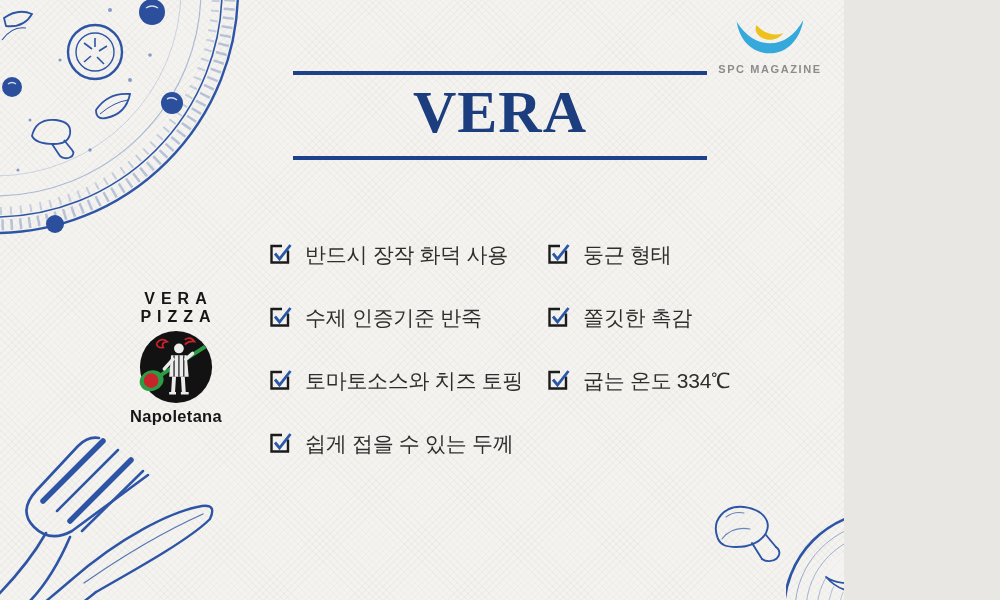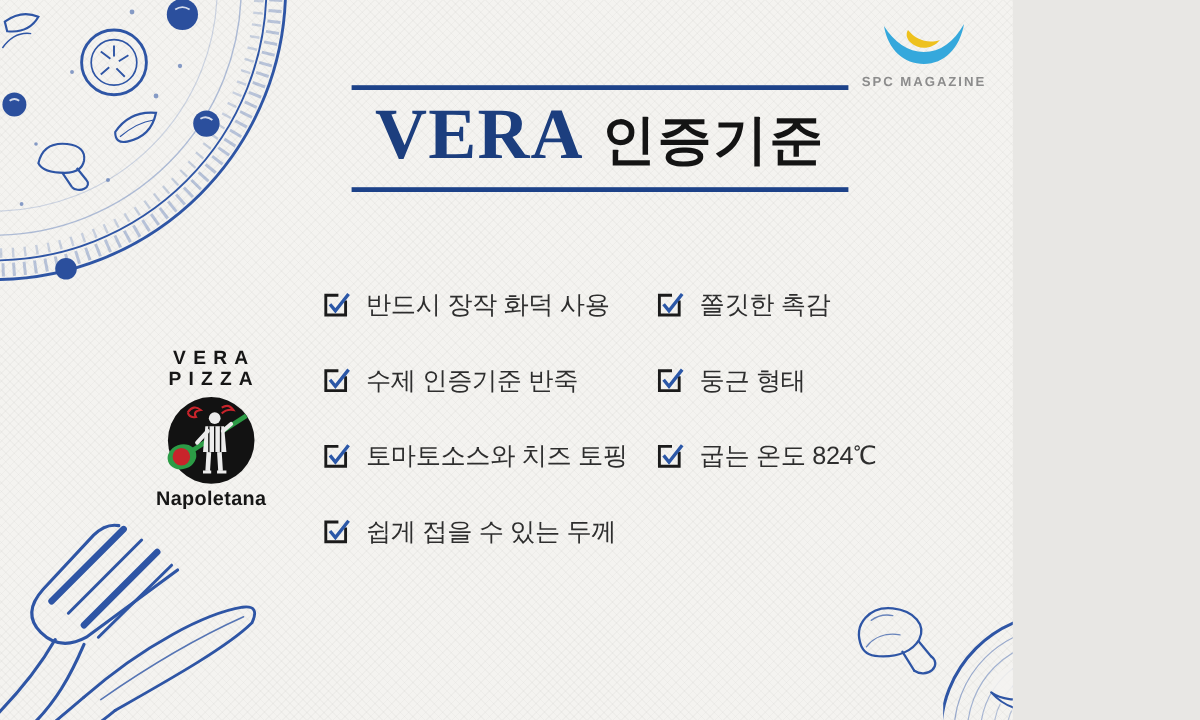--- a/index.html
+++ b/index.html
@@ -169,21 +169,20 @@
     <svg width="84" height="50" viewBox="0 0 100 60">
       <path d="M10 14 C14 38 30 52 50 52 C70 52 86 36 90 12 C80 30 66 40 50 40 C34 40 20 30 10 14 Z" fill="#35a8dc"></path>
       <path d="M34 18 C42 28 54 32 66 28 C58 38 44 38 36 30 C32 26 32 21 34 18 Z" fill="#eec11d"></path>
     </svg>
     <div class="spc-name">SPC MAGAZINE</div>
   </div>
 
   <div class="rule rule-top"></div>
   <div class="title-wrap">
     <span class="title-main">VERA</span>
-    <span class="title-sub">인증기준</span>
   </div>
   <div class="rule rule-bottom"></div>
 
   <div class="certlogo">
     <div class="cl-line">VERA</div>
     <div class="cl-line">PIZZA</div>
     <svg width="78" height="78" viewBox="0 0 80 80">
       <circle cx="40" cy="40" r="37" fill="#121212"></circle>
       <path d="M20 16 q5 -7 11 -2 q-7 1 -4 6 q-6 1 -7 -4" stroke="#c8242b" stroke-width="1.8" fill="none"></path>
       <path d="M49 12 q6 -4 10 2 q-6 -1 -10 3" stroke="#c8242b" stroke-width="1.8" fill="none"></path>
@@ -230,31 +229,31 @@
       <span class="check-label">쉽게 접을 수 있는 두께</span>
     </div>
   </div>
 
   <div class="col col-2">
     <div class="check-item">
       <svg class="cb" viewBox="0 0 24 24">
           <path d="M20 8.5 V20.5 H3.5 V4 H14" stroke="#1b1b1b" stroke-width="2.4" fill="none"></path>
           <path d="M7 11.5 L11.5 17 L22.5 3" stroke="#2b57a7" stroke-width="2.8" fill="none"></path>
         </svg>
+      <span class="check-label">둥근 형태</span>
+    </div>
+    <div class="check-item">
+      <svg class="cb" viewBox="0 0 24 24">
+          <path d="M20 8.5 V20.5 H3.5 V4 H14" stroke="#1b1b1b" stroke-width="2.4" fill="none"></path>
+          <path d="M7 11.5 L11.5 17 L22.5 3" stroke="#2b57a7" stroke-width="2.8" fill="none"></path>
+        </svg>
       <span class="check-label">쫄깃한 촉감</span>
     </div>
     <div class="check-item">
       <svg class="cb" viewBox="0 0 24 24">
           <path d="M20 8.5 V20.5 H3.5 V4 H14" stroke="#1b1b1b" stroke-width="2.4" fill="none"></path>
           <path d="M7 11.5 L11.5 17 L22.5 3" stroke="#2b57a7" stroke-width="2.8" fill="none"></path>
         </svg>
-      <span class="check-label">둥근 형태</span>
-    </div>
-    <div class="check-item">
-      <svg class="cb" viewBox="0 0 24 24">
-          <path d="M20 8.5 V20.5 H3.5 V4 H14" stroke="#1b1b1b" stroke-width="2.4" fill="none"></path>
-          <path d="M7 11.5 L11.5 17 L22.5 3" stroke="#2b57a7" stroke-width="2.8" fill="none"></path>
-        </svg>
-      <span class="check-label">굽는 온도 824℃</span>
+      <span class="check-label">굽는 온도 334℃</span>
     </div>
   </div>
 
 </div>
 
 </body></html>

